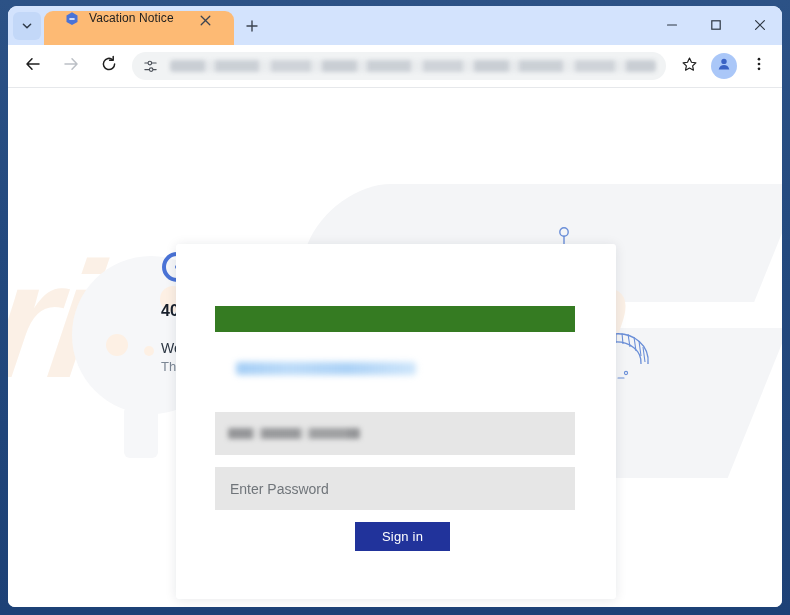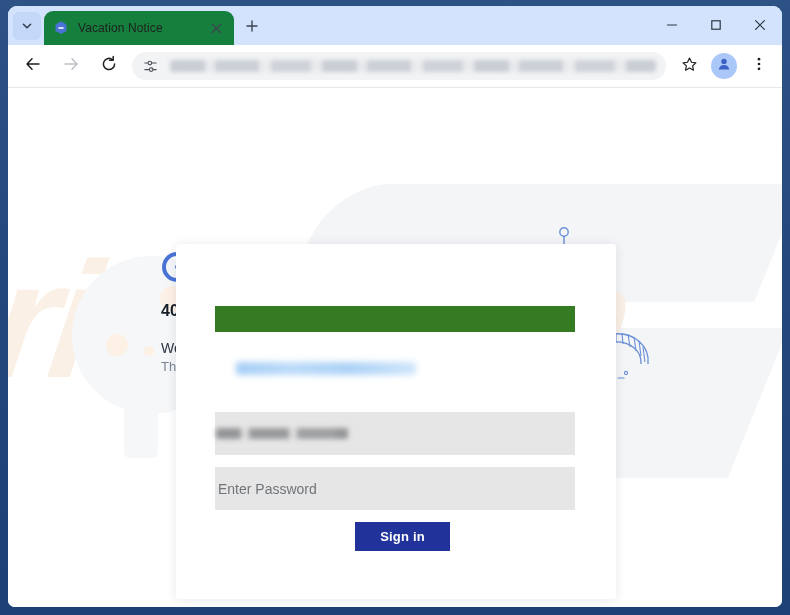--- a/index.html
+++ b/index.html
@@ -45,25 +45,25 @@
     border-radius: 6px;
     background: #c3d8f8;
     display: flex; align-items: center; justify-content: center;
   }
   .tabstrip-left-btn svg { display:block; }
 
   .tab {
     position: absolute;
     left: 36px; top: 5px;
     width: 190px; height: 34px;
-    background: #15803d;
+    background: #fdba74;
     border-radius: 9px 9px 0 0;
     display: flex;
-    align-items: center;
-    padding: 0 9px;
+    align-items: flex-start;
+    padding: 0 20px;
     box-sizing: border-box;
   }
   .tab-favicon {
     width: 16px; height: 16px;
     flex: 0 0 16px;
     margin-right: 9px;
     display: block;
   }
   .tab-title {
     flex: 1 1 auto;
@@ -305,21 +305,21 @@
     filter: blur(3px);
   }
   .field {
     position: absolute;
     left: 39px;
     width: 360px; height: 43px;
     background: #e6e6e6;
     box-sizing: border-box;
     display: flex;
     align-items: center;
-    padding-left: 1px;
+    padding-left: 13px;
   }
   .field-email { top: 168px; }
   .field-pass  { top: 223px; }
   .field-value-blur {
     width: 132px; height: 11px;
     border-radius: 2px;
     background:
       repeating-linear-gradient(90deg,
         rgba(90,92,96,.58) 0px, rgba(90,92,96,.58) 24px,
         rgba(90,92,96,.05) 26px, rgba(90,92,96,.05) 32px,
@@ -340,21 +340,21 @@
   .field input::placeholder { color: #70757a; }
   .signin-btn {
     position: absolute;
     left: 179px; top: 278px;
     width: 95px; height: 29px;
     background: #21339b;
     color: #ffffff;
     border: 0;
     font-family: "Liberation Sans", sans-serif;
     font-size: 13px;
-    font-weight: 700;
+    font-weight: 400;
     cursor: pointer;
     letter-spacing: .2px;
   }
 </style>
 </head>
 <body>
 
 <div id="browser-window">
   <div class="win-inner">
 

